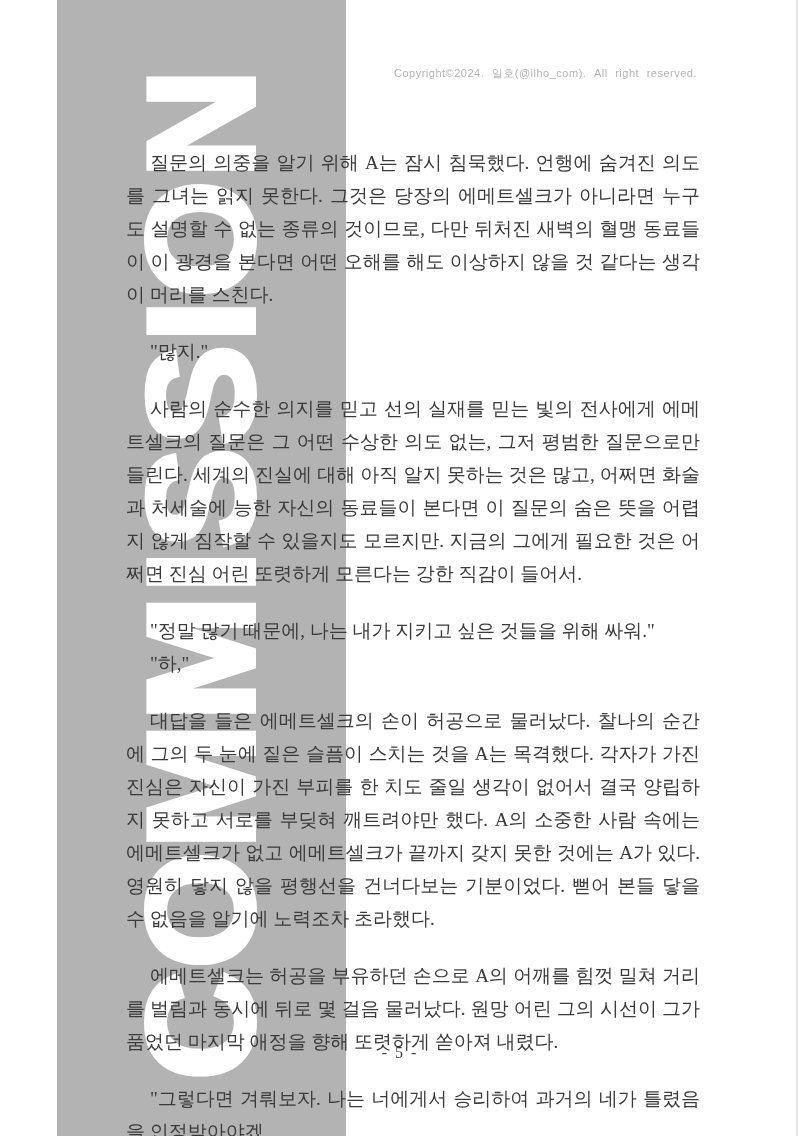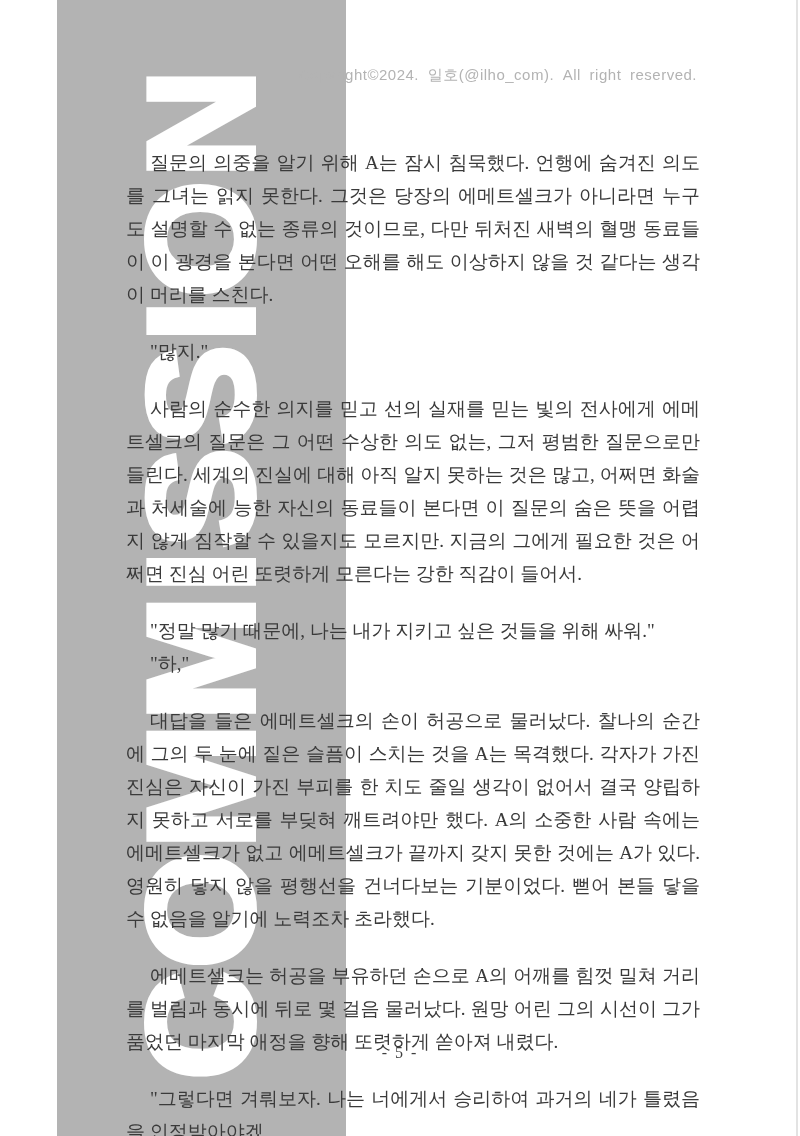--- a/index.html
+++ b/index.html
@@ -37,21 +37,21 @@
     font-size: 150px;
     letter-spacing: 3px;
     color: #ffffff;
     -webkit-text-stroke: 6px #ffffff;
     white-space: nowrap;
   }
   .copyright {
     position: absolute;
     top: 66px; right: 103px;
     font-family: "Liberation Sans", "DejaVu Sans", sans-serif;
-    font-size: 15px;
+    font-size: 11px;
     letter-spacing: 0.5px;
     word-spacing: 4px;
     color: #b3b3b3;
   }
   .body-text {
     position: absolute;
     left: 110px; top: 146px;
     width: 590px;
     font-size: 19px;
     line-height: 33px;

